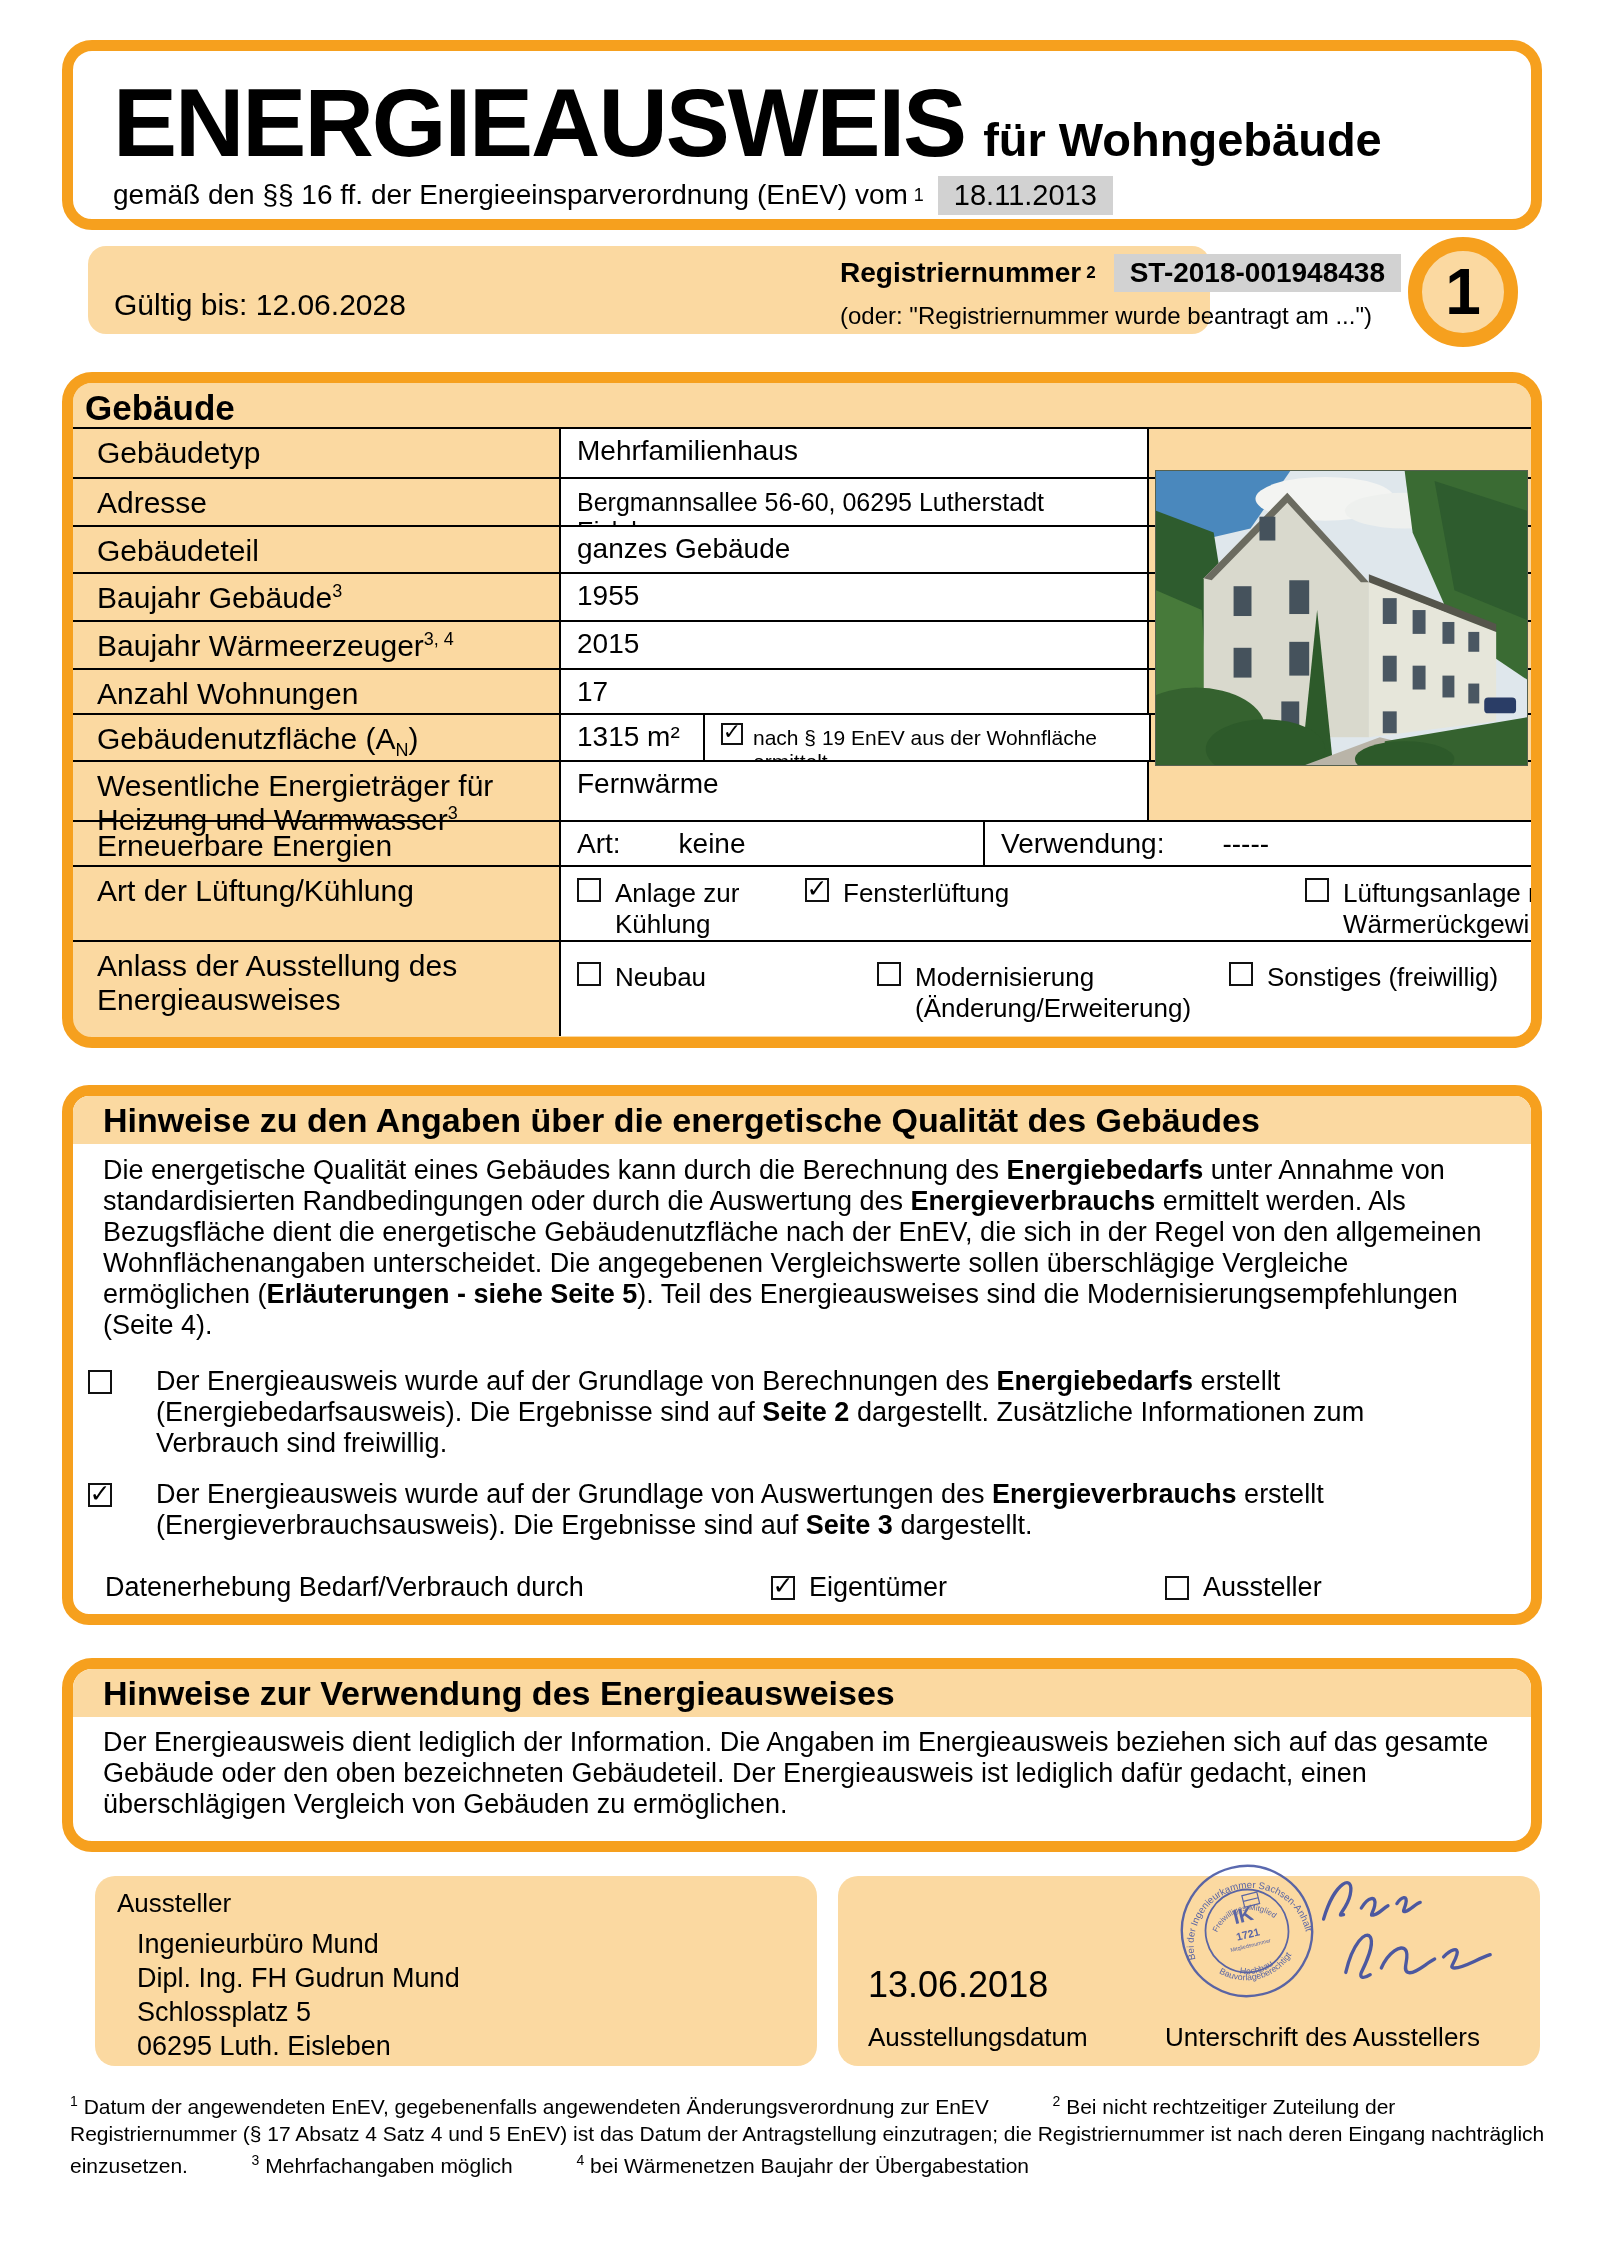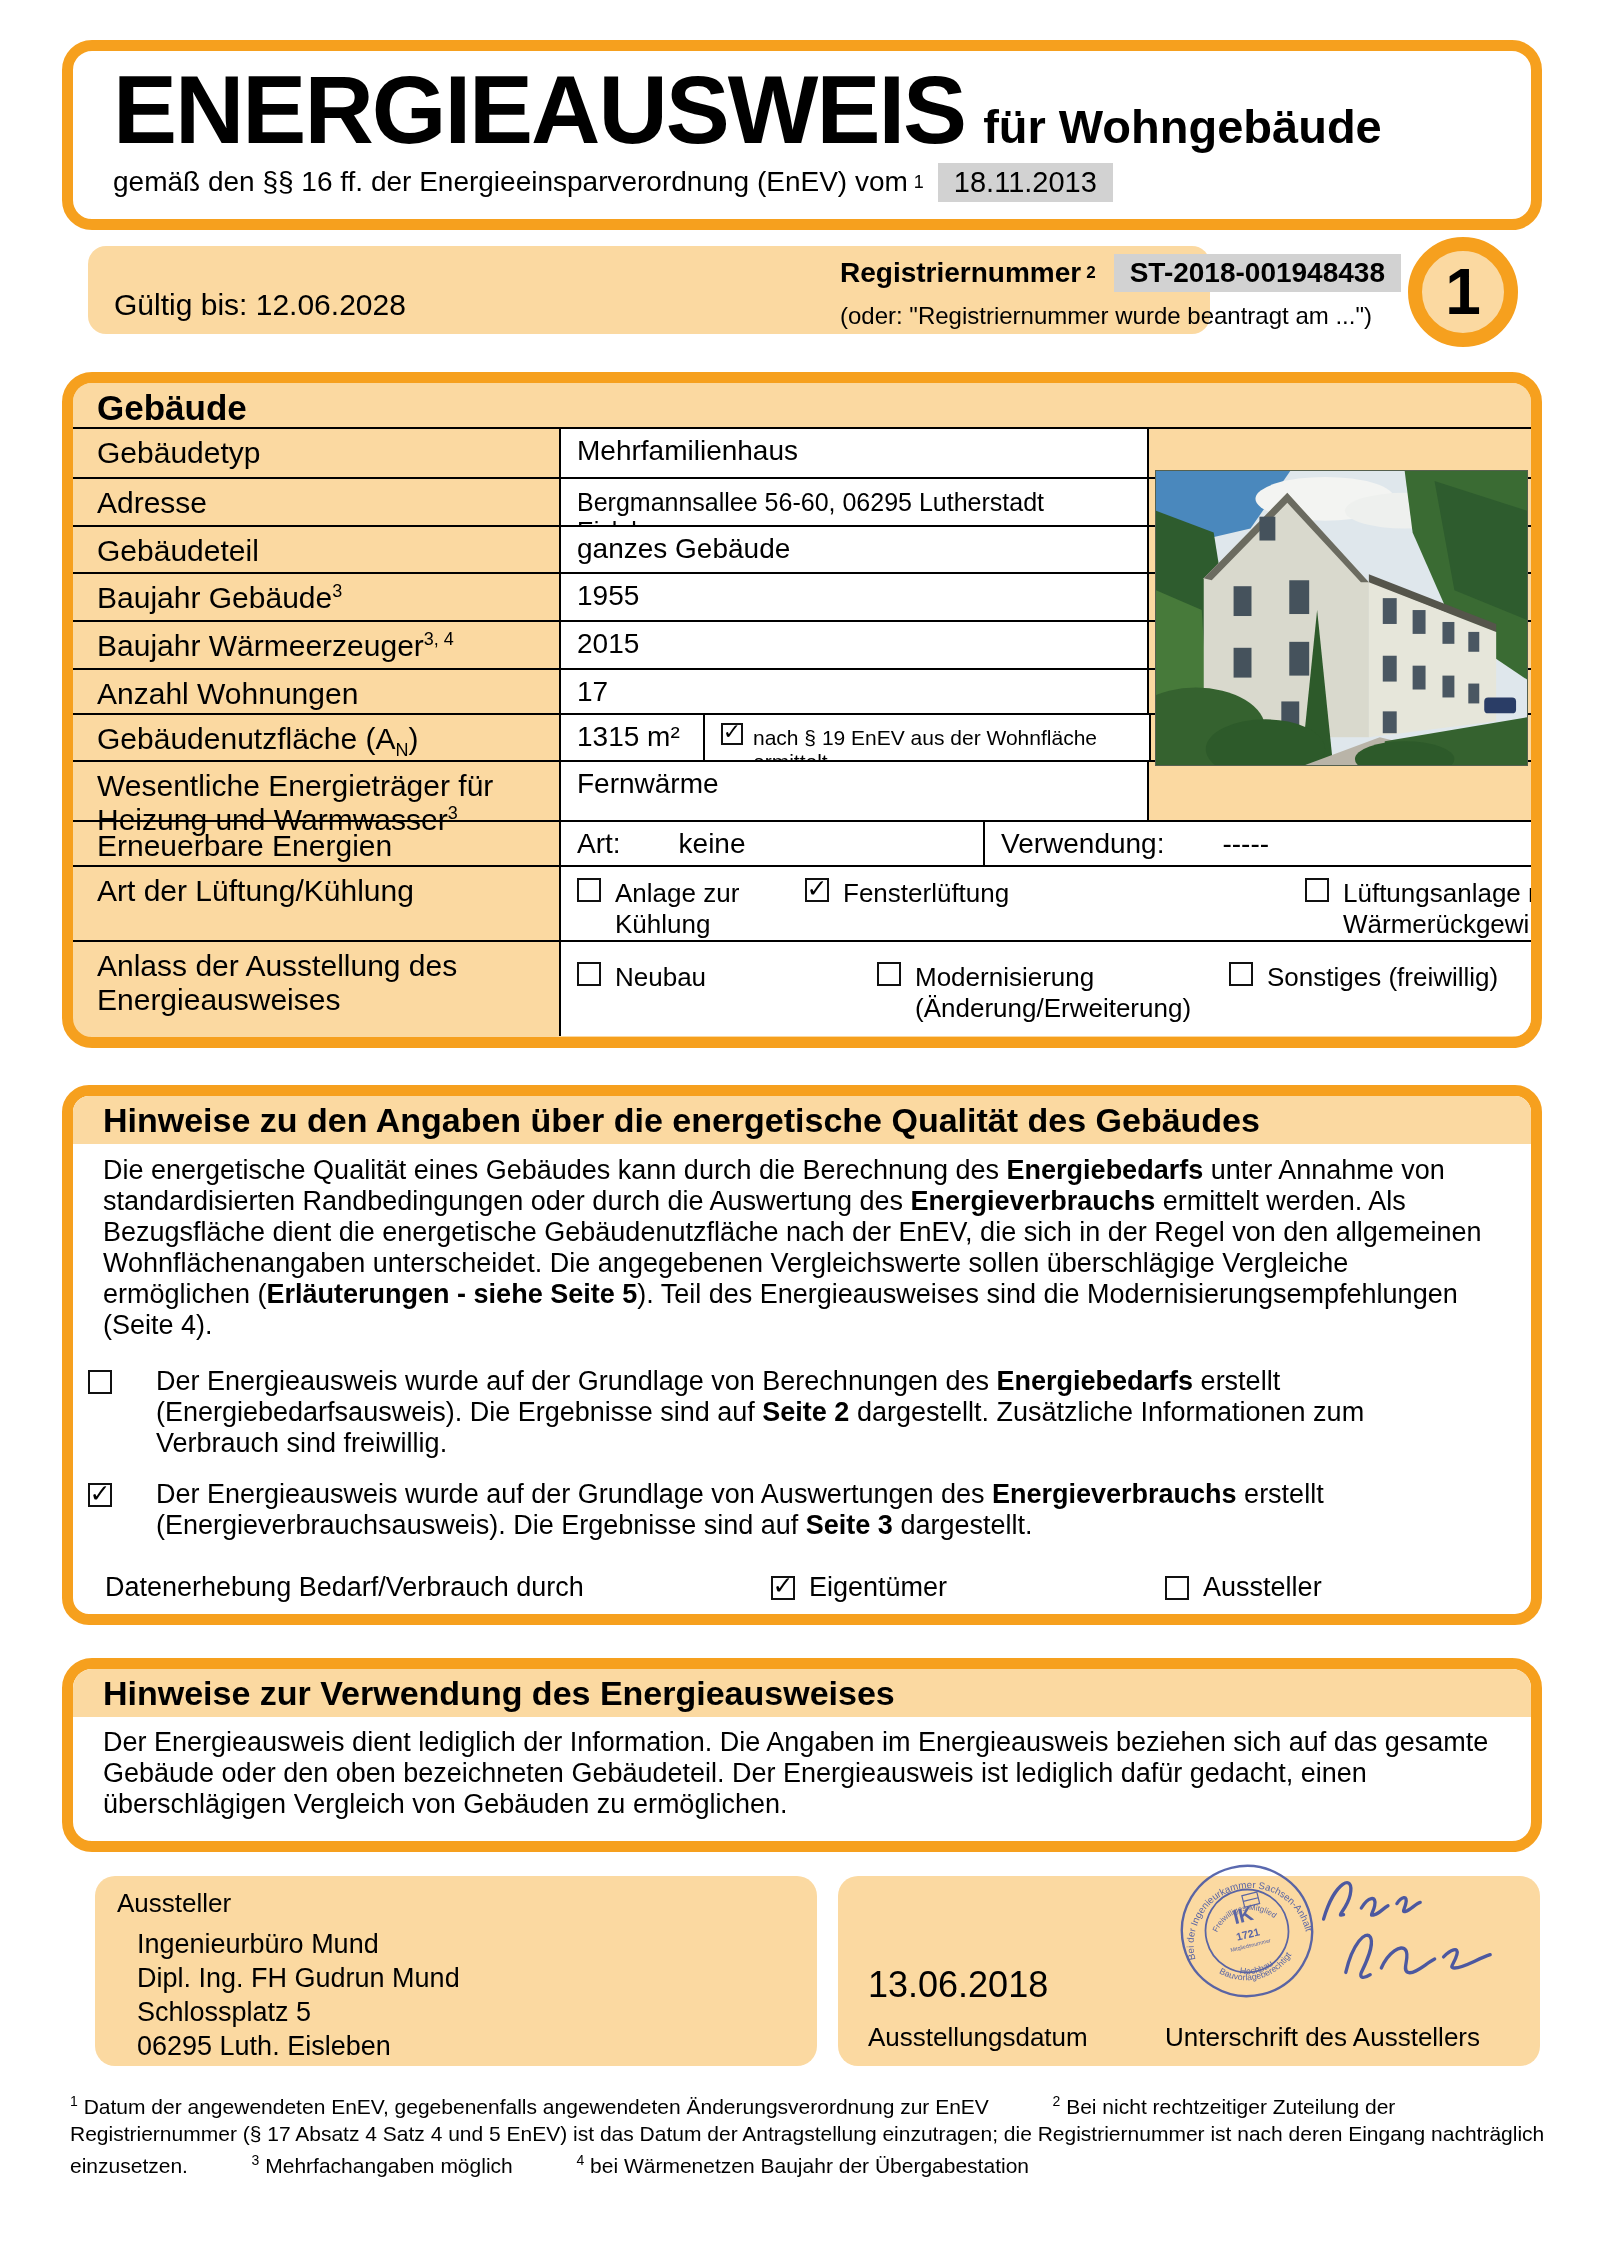--- a/index.html
+++ b/index.html
@@ -10,21 +10,21 @@
   }
   *{margin:0;padding:0;box-sizing:border-box;}
   html,body{background:#fff;}
   body{font-family:"Liberation Sans",sans-serif;color:#000;}
   .page{position:relative;width:1600px;height:2264px;background:#fff;overflow:hidden;}
 
   
   .header-box{position:absolute;left:62px;top:40px;width:1480px;height:190px;
     border:11px solid var(--accent-orange);border-radius:30px;background:#fff;
     padding:10px 30px 0 40px;}
-  .title-row{display:flex;align-items:baseline;white-space:nowrap;}
+  .title-row{display:flex;align-items:baseline;white-space:nowrap;margin-top:13px;}
   .title-main{font-size:96px;font-weight:bold;letter-spacing:-2px;line-height:1.02;}
   .title-suffix{font-size:47px;font-weight:bold;margin-left:18px;}
   .subtitle-row{margin-top:4px;font-size:28px;display:flex;align-items:center;}
   .subtitle-row sup{font-size:18px;margin-left:6px;}
   .date-chip{display:inline-block;background:var(--gray-highlight);padding:3px 16px;margin-left:14px;font-size:29px;}
 
   
   .reg-box{position:absolute;left:88px;top:246px;width:1122px;height:88px;
     background:var(--peach);border-radius:18px;}
   .valid-until{position:absolute;left:26px;bottom:12px;font-size:30px;}
@@ -36,21 +36,21 @@
   .page-circle{position:absolute;left:1408px;top:237px;width:110px;height:110px;border-radius:50%;
     border:14px solid var(--accent-orange);background:var(--peach);
     display:flex;align-items:center;justify-content:center;font-size:64px;font-weight:bold;}
 
   
   .section{position:absolute;border:11px solid var(--accent-orange);border-radius:30px;overflow:hidden;}
   .sec-title{font-size:35px;font-weight:bold;padding:5px 0 0 24px;background:var(--peach);}
 
   
   #building{left:62px;top:372px;width:1480px;height:676px;background:var(--peach);}
-  #building .sec-title{height:44px;}
+  #building .sec-title{height:44px;padding-left:12px;}
   .brow{display:flex;border-top:2px solid #000;}
   .brow .lbl{width:486px;flex:none;padding:7px 10px 0 24px;font-size:30px;line-height:1.12;}
   .brow .lbl sup{font-size:18px;}
   .brow .lbl sub{font-size:18px;}
   .valzone{flex:1;border-left:2px solid #000;display:flex;min-width:0;}
   .cell{background:#fff;border-right:2px solid #000;padding:6px 10px 0 16px;font-size:28px;}
   .cell.last{border-right:none;}
   .grow{flex:1;}
   .fill{flex:1;}
   .inl-val{margin-left:58px;}

